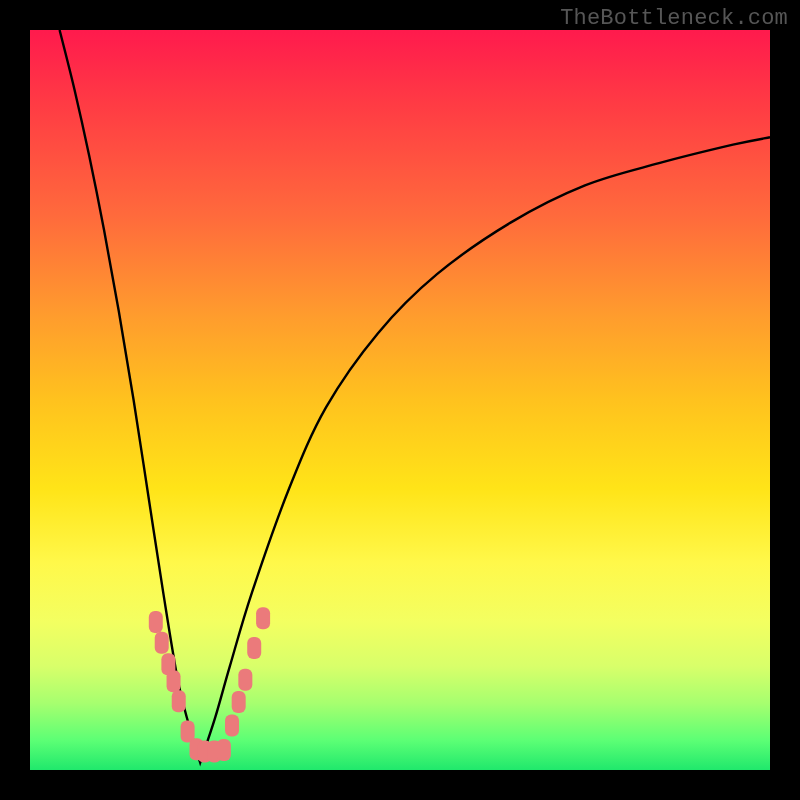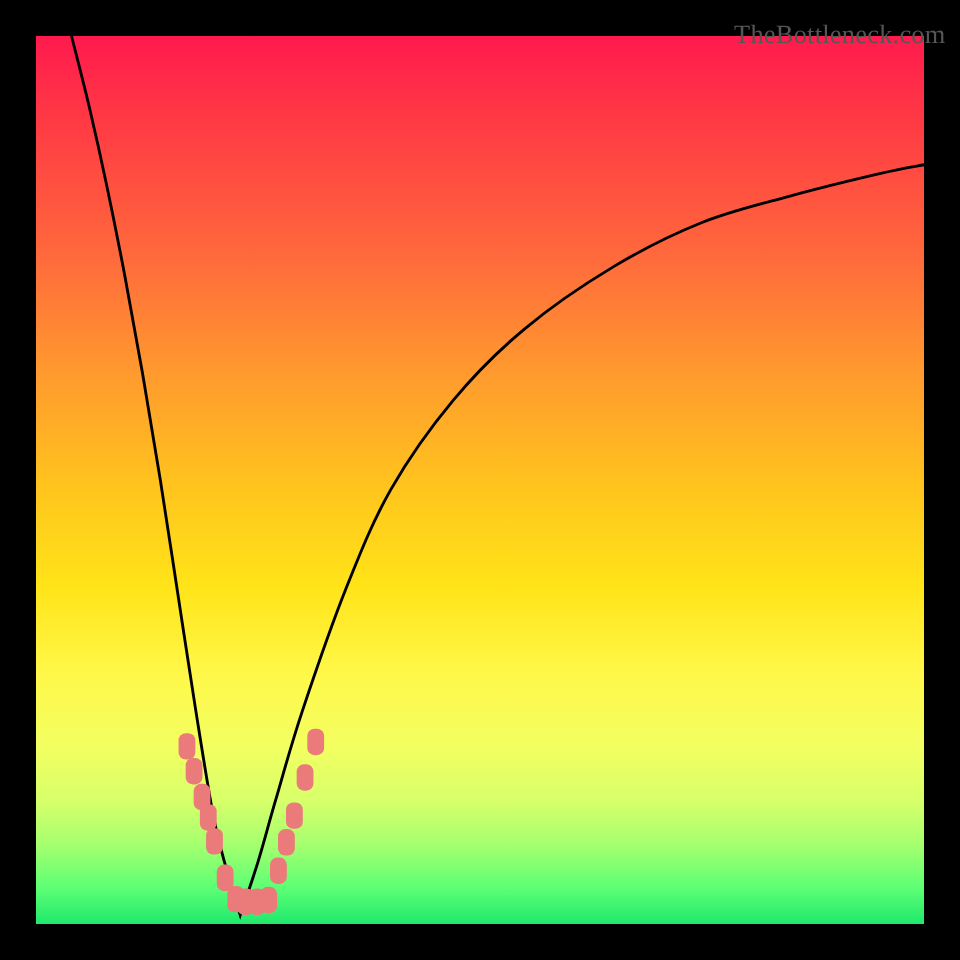--- a/index.html
+++ b/index.html
@@ -25,23 +25,23 @@
       #fff84a 72%,
       #f3ff61 80%,
       #d8ff6a 86%,
       #a6ff6f 91%,
       #5cff75 96%,
       #20e86c 100%
     );
   }
   .watermark {
     position: absolute;
-    top: 16px;
+    top: 6px;
     right: 12px;
-    font-family: Liberation Serif, serif;
+    font-family: Liberation Mono, monospace;
     font-size: 22px;
     font-weight: 500;
     color: #565656;
     letter-spacing: 0.2px;
     user-select: none;
     text-align: right;
   }
   svg.curve {
     position: absolute;
     left: 0; top: 0;

